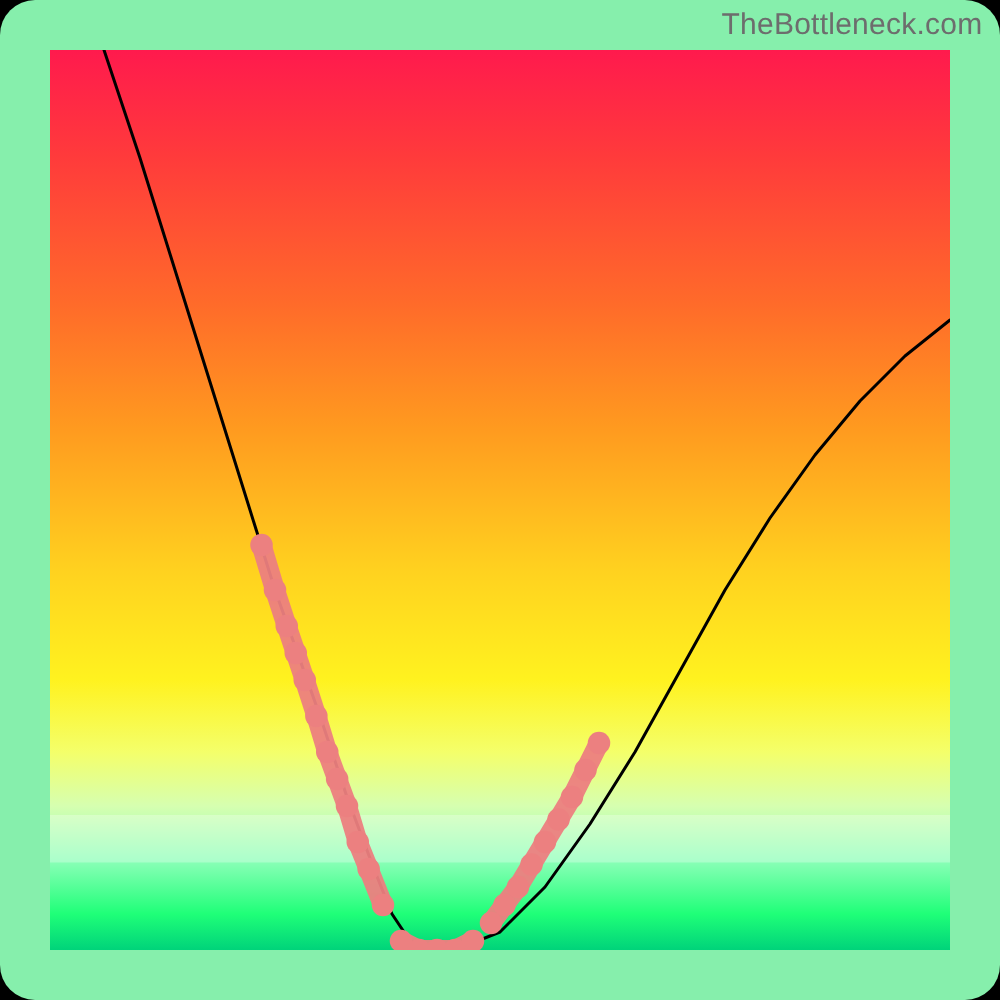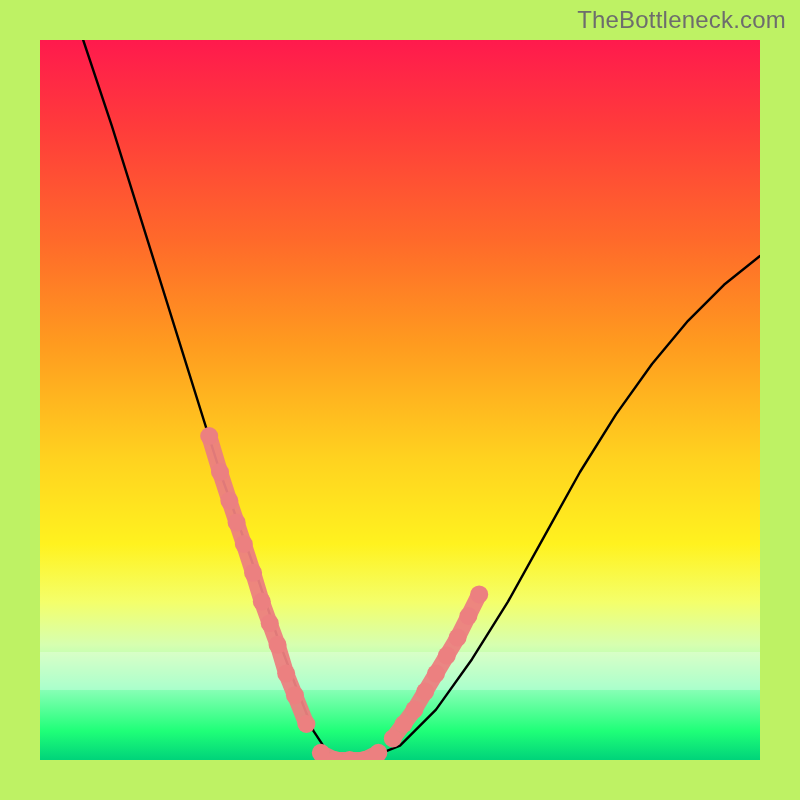--- a/index.html
+++ b/index.html
@@ -8,21 +8,22 @@
     width: 800px;
     height: 800px;
     background: #000;
     overflow: hidden;
     font-family: Arial, Helvetica, sans-serif;
   }
   .frame {
     position: relative;
     width: 800px;
     height: 800px;
-    background: #bef264;
+    background: #86efac;
+    border-radius: 28px;
   }
   .plot {
     position: absolute;
     left: 40px;
     top: 40px;
     width: 720px;
     height: 720px;
     background: linear-gradient(to bottom,
       #ff1a4d 0%,
       #ff3b3b 12%,

